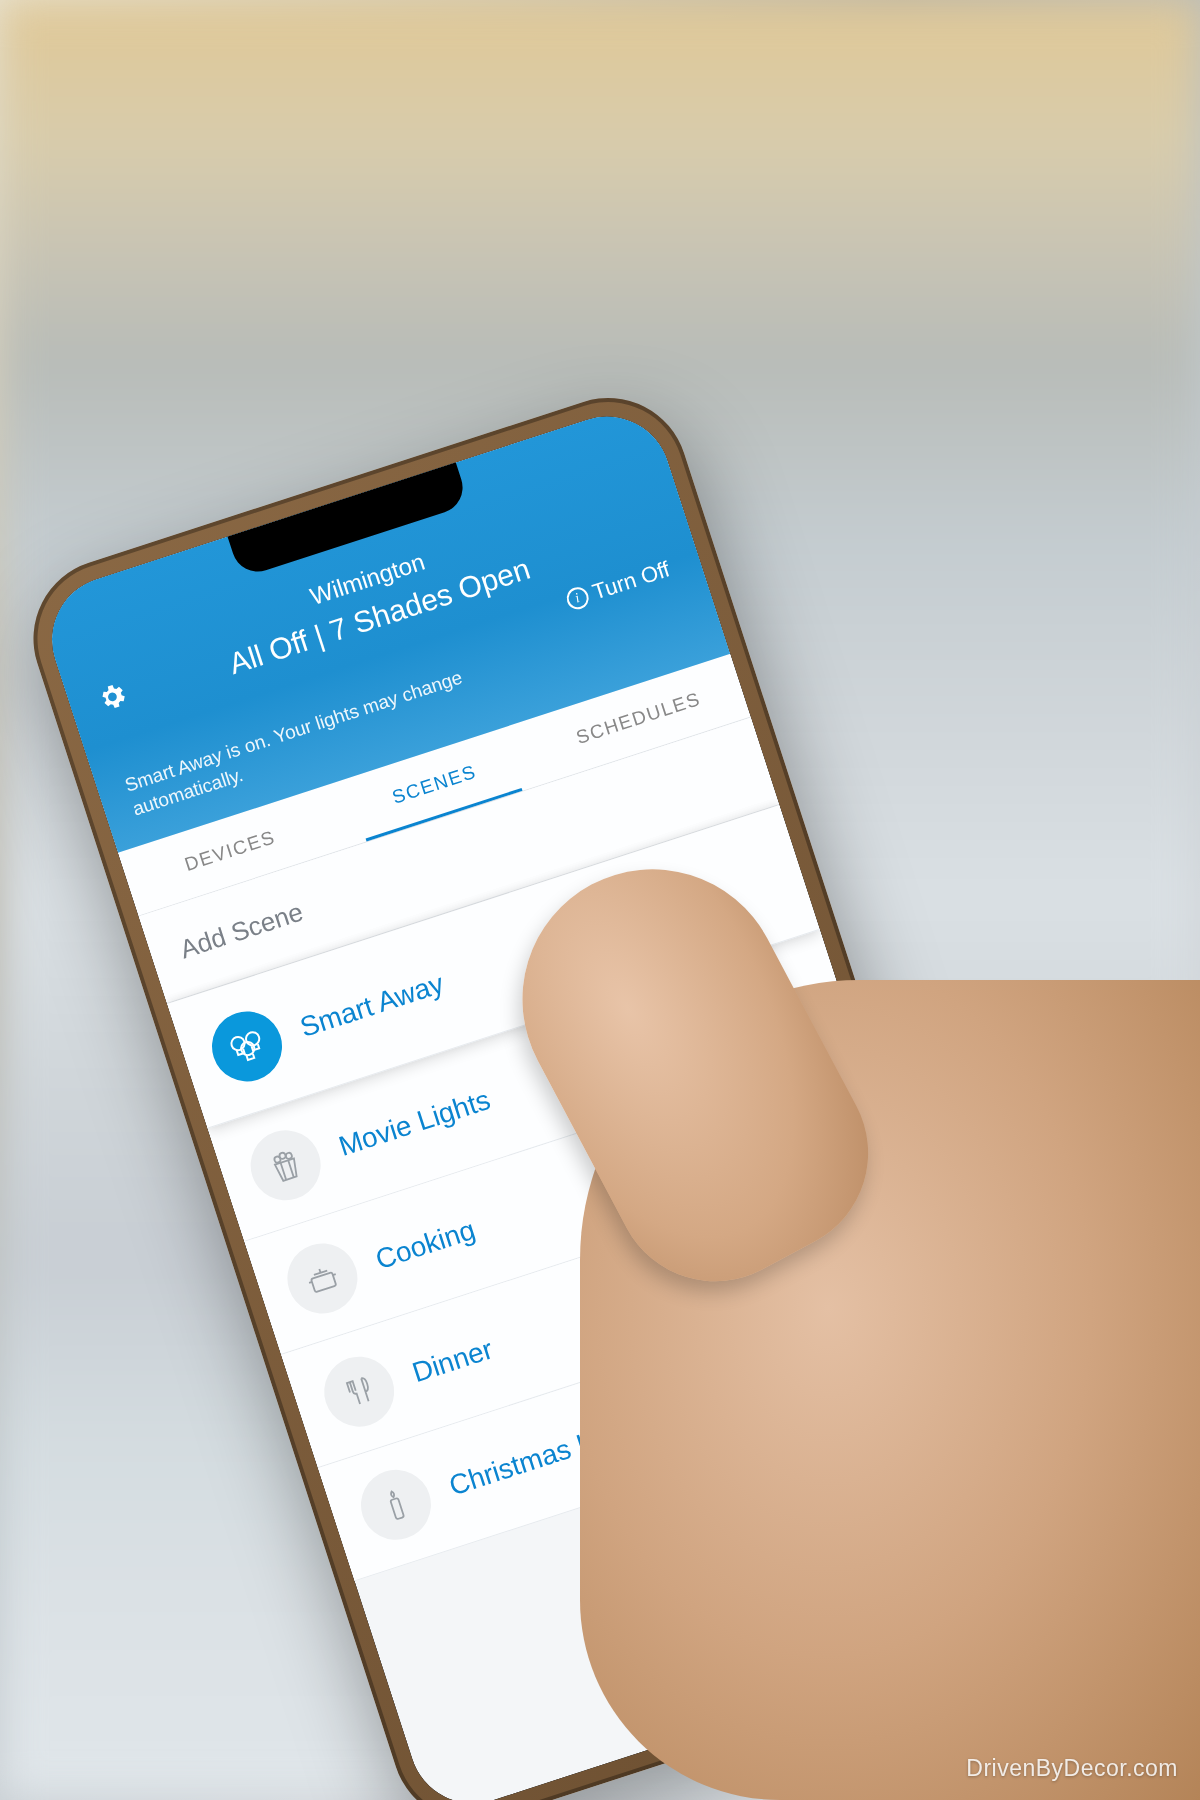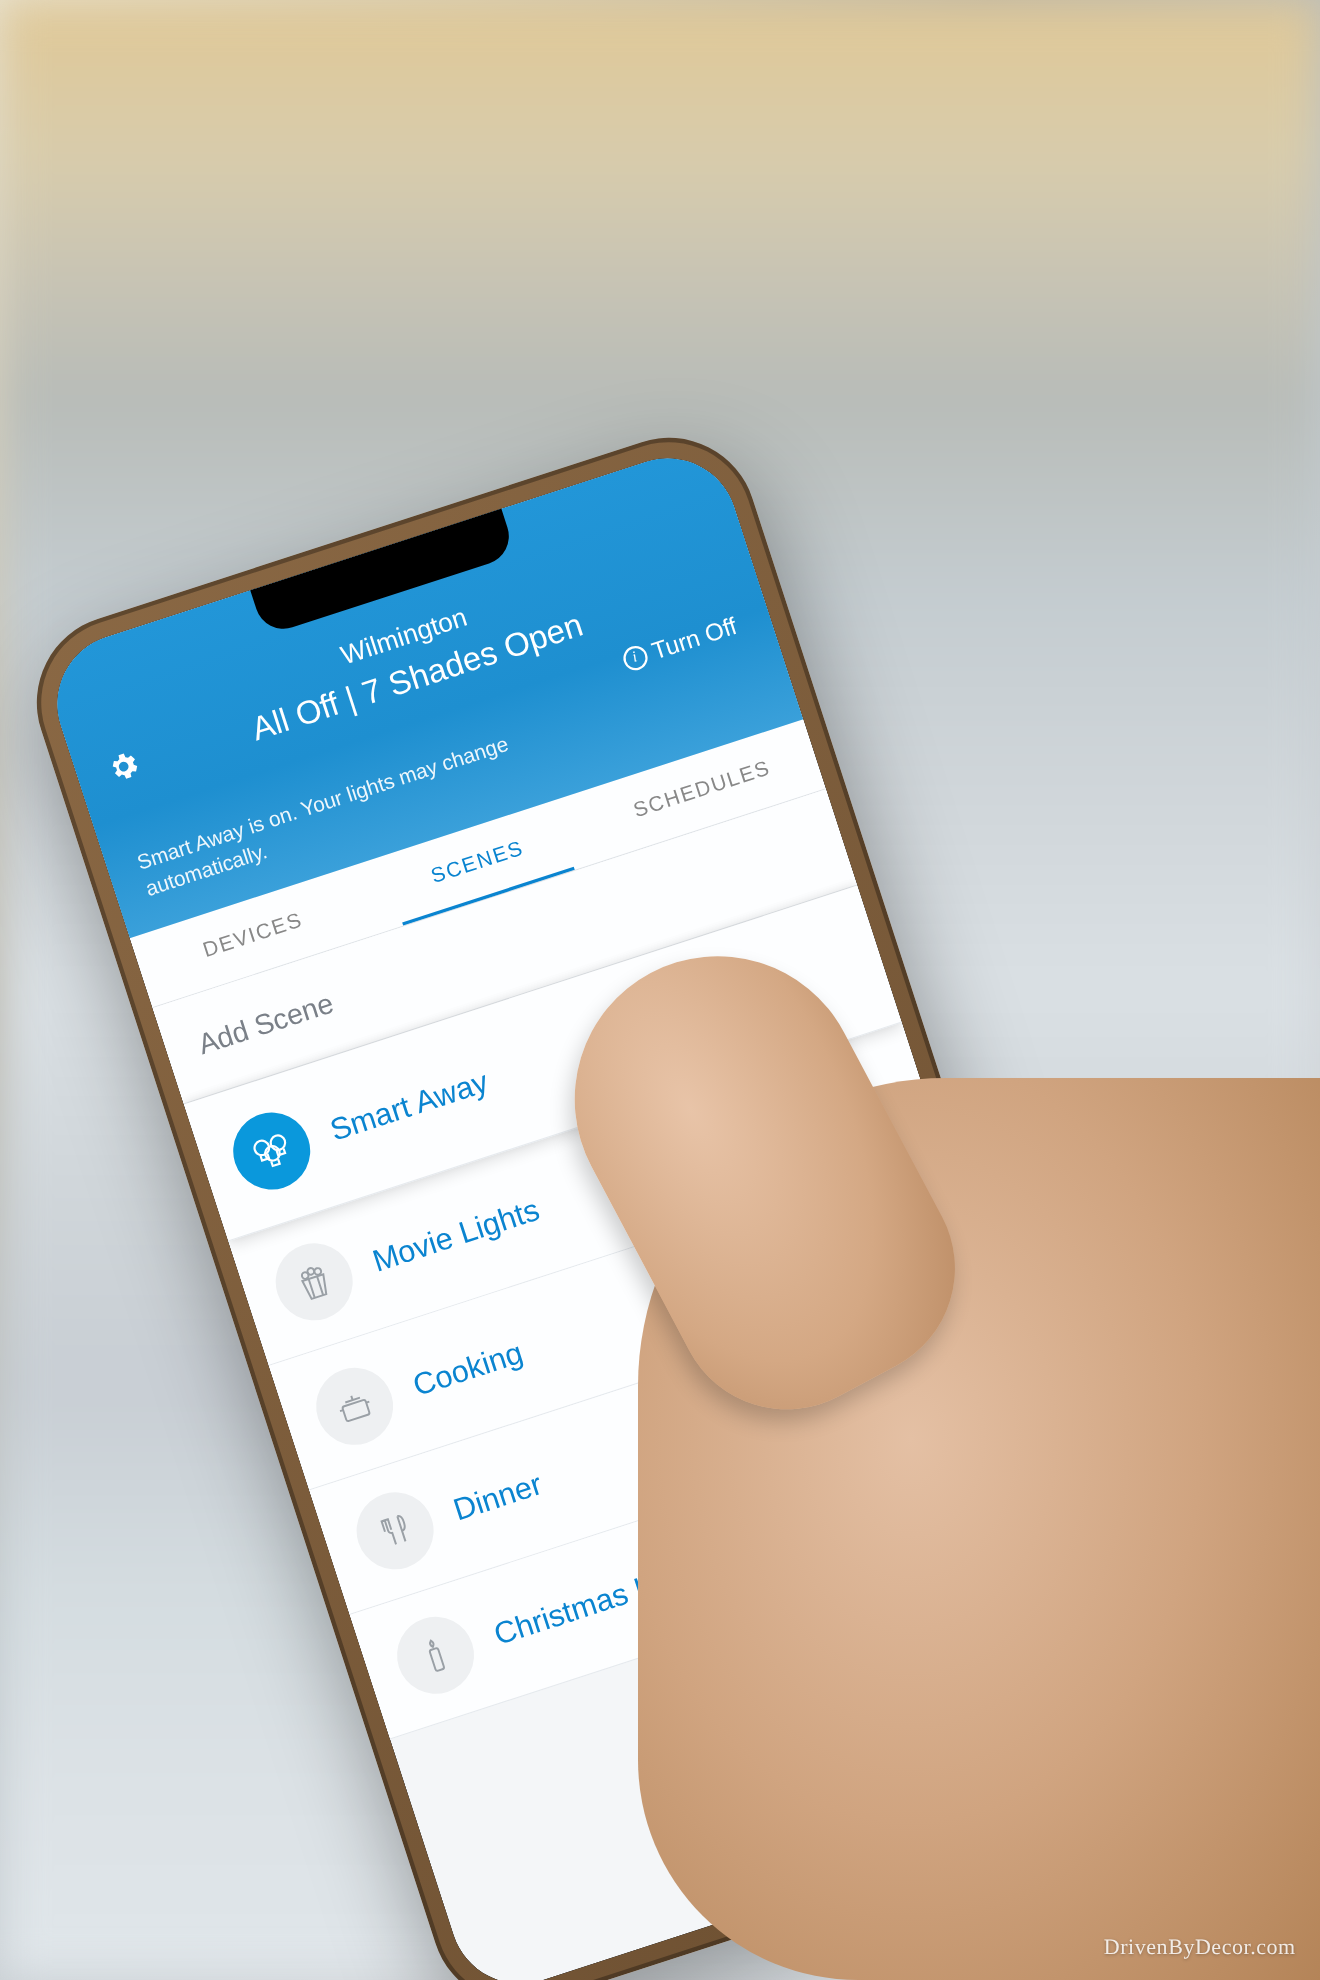--- a/index.html
+++ b/index.html
@@ -19,25 +19,24 @@
         #e0c896 0%, #d8ccac 8%, #c8c4b4 14%,
         #b8bcb8 20%, #c4ccd0 30%, #d0d6da 40%,
         #dae0e4 50%, #d0d6da 60%, #c8ced4 70%,
         #d4dce0 80%, #dce2e6 90%, #e0e6ea 100%);
     }
     .watermark {
       position: absolute;
       bottom: 18px;
       right: 22px;
       color: rgba(255,255,255,0.85);
-      font-size: 20px;
+      font-size: 23px;
       font-weight: 300;
       letter-spacing: 0.5px;
       text-shadow: 0 1px 3px rgba(0,0,0,0.3);
-      font-family: Liberation Serif, serif;
     }
     .phone-container {
       position: absolute;
       left: 200px;
       top: 450px;
       width: 680px;
       height: 1320px;
       transform: rotate(-18deg);
       transform-origin: center center;
     }

